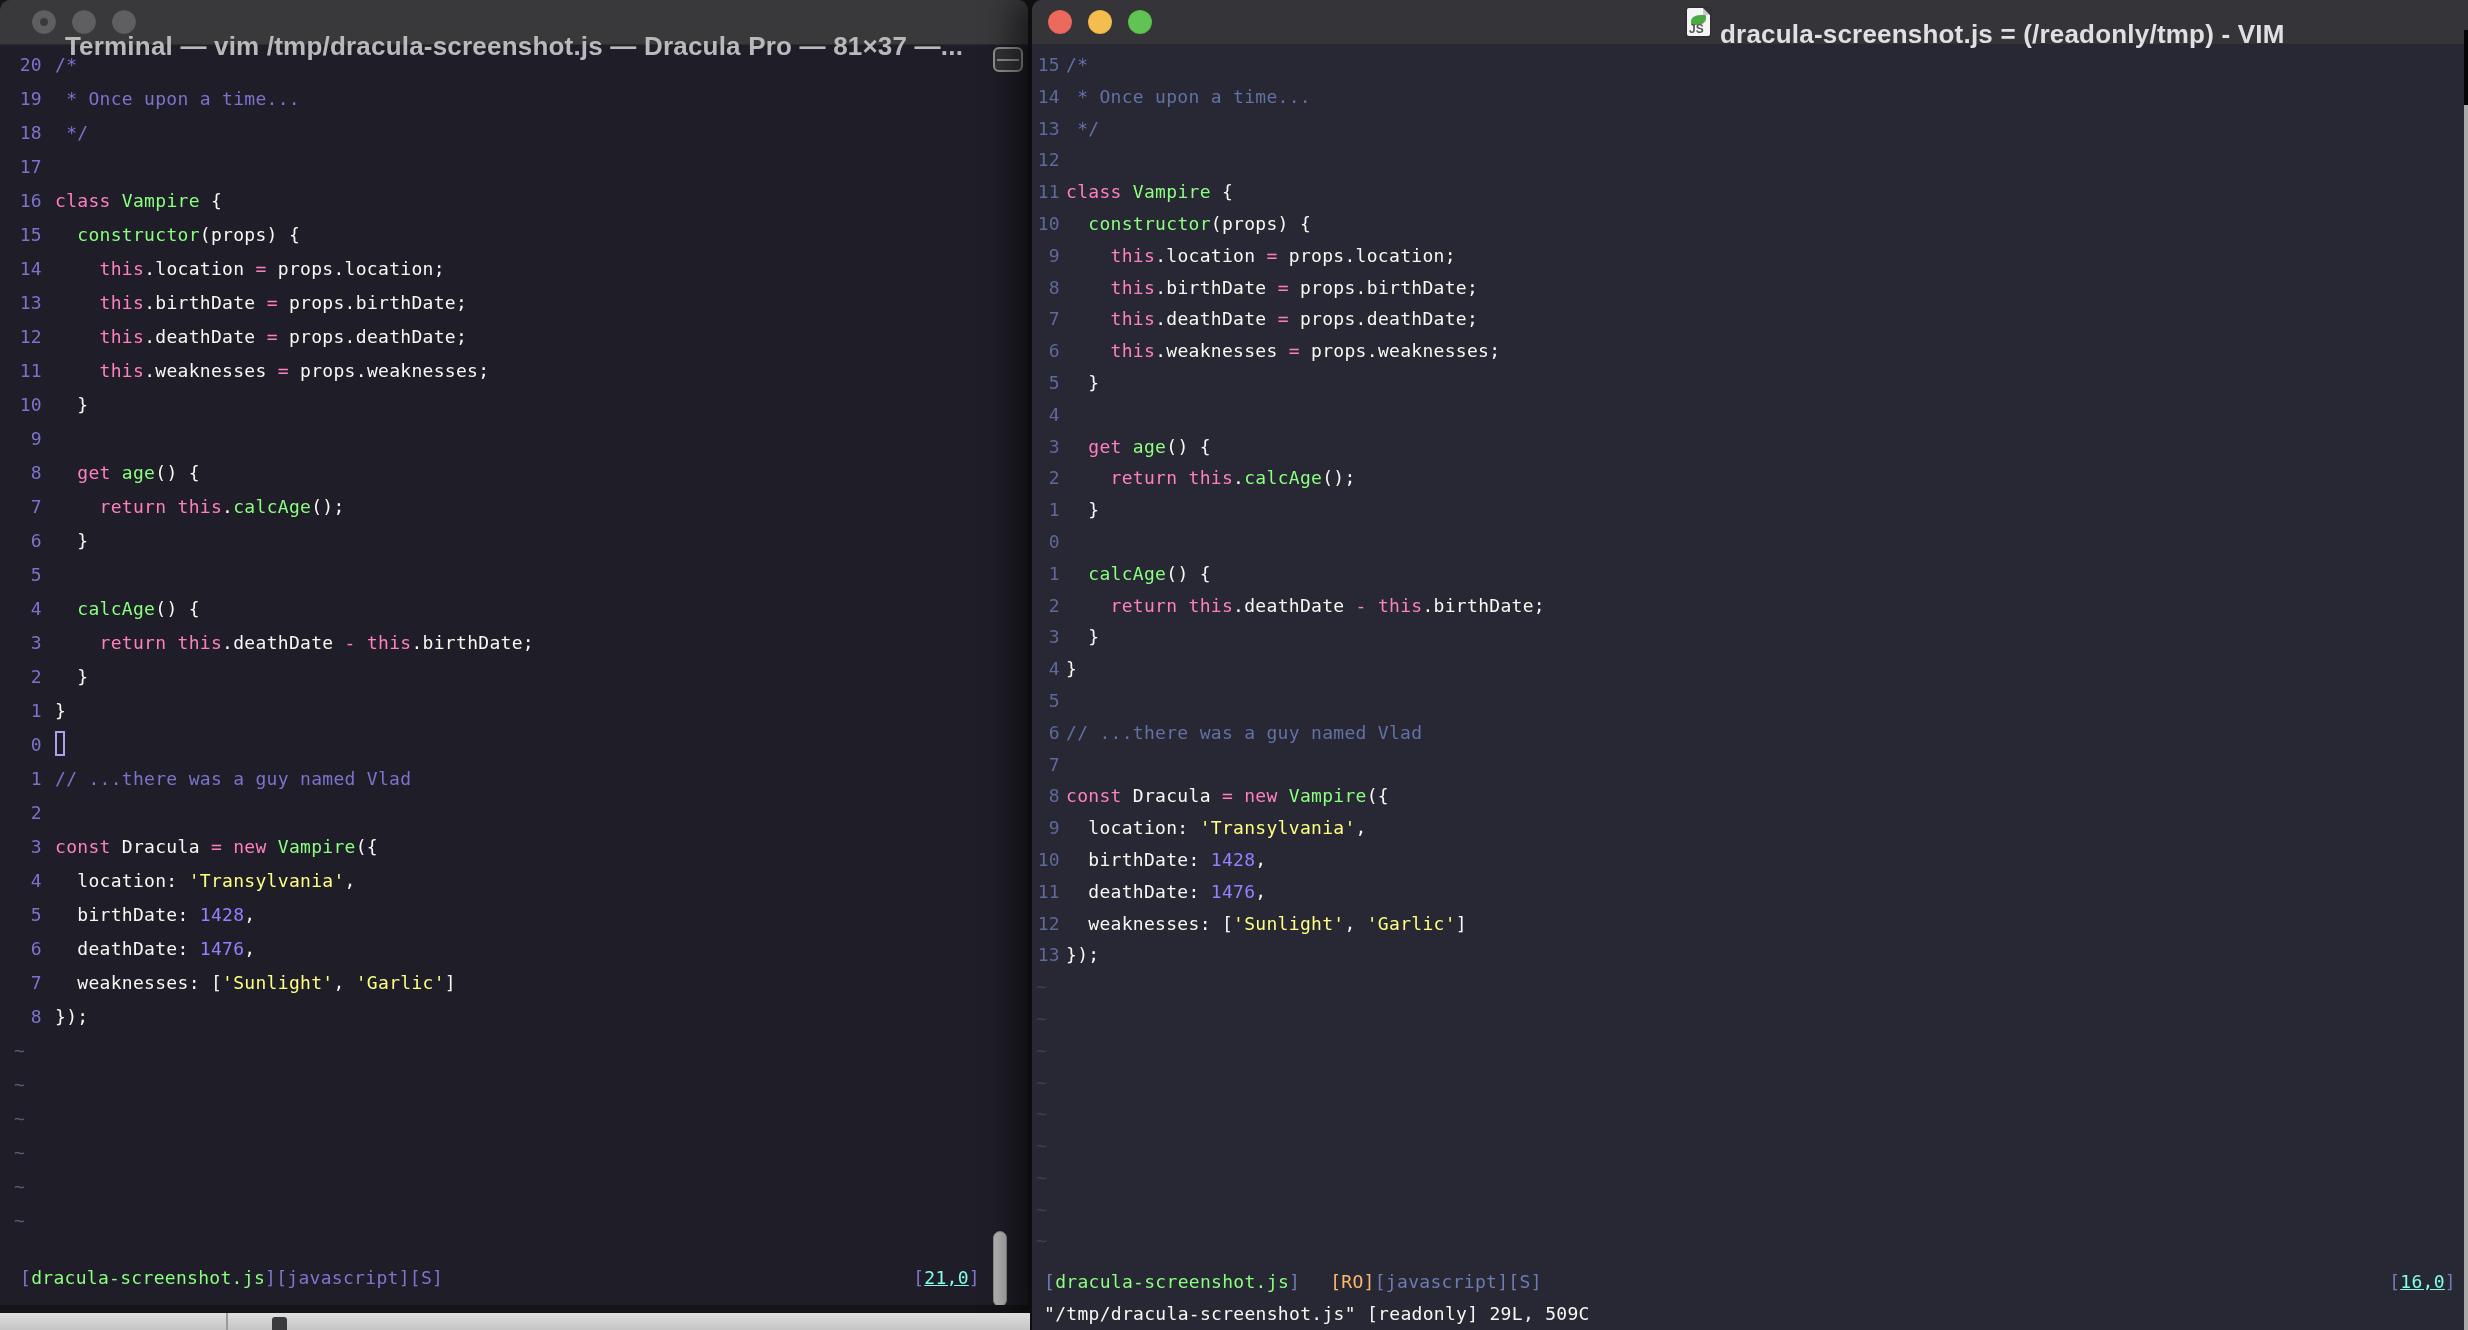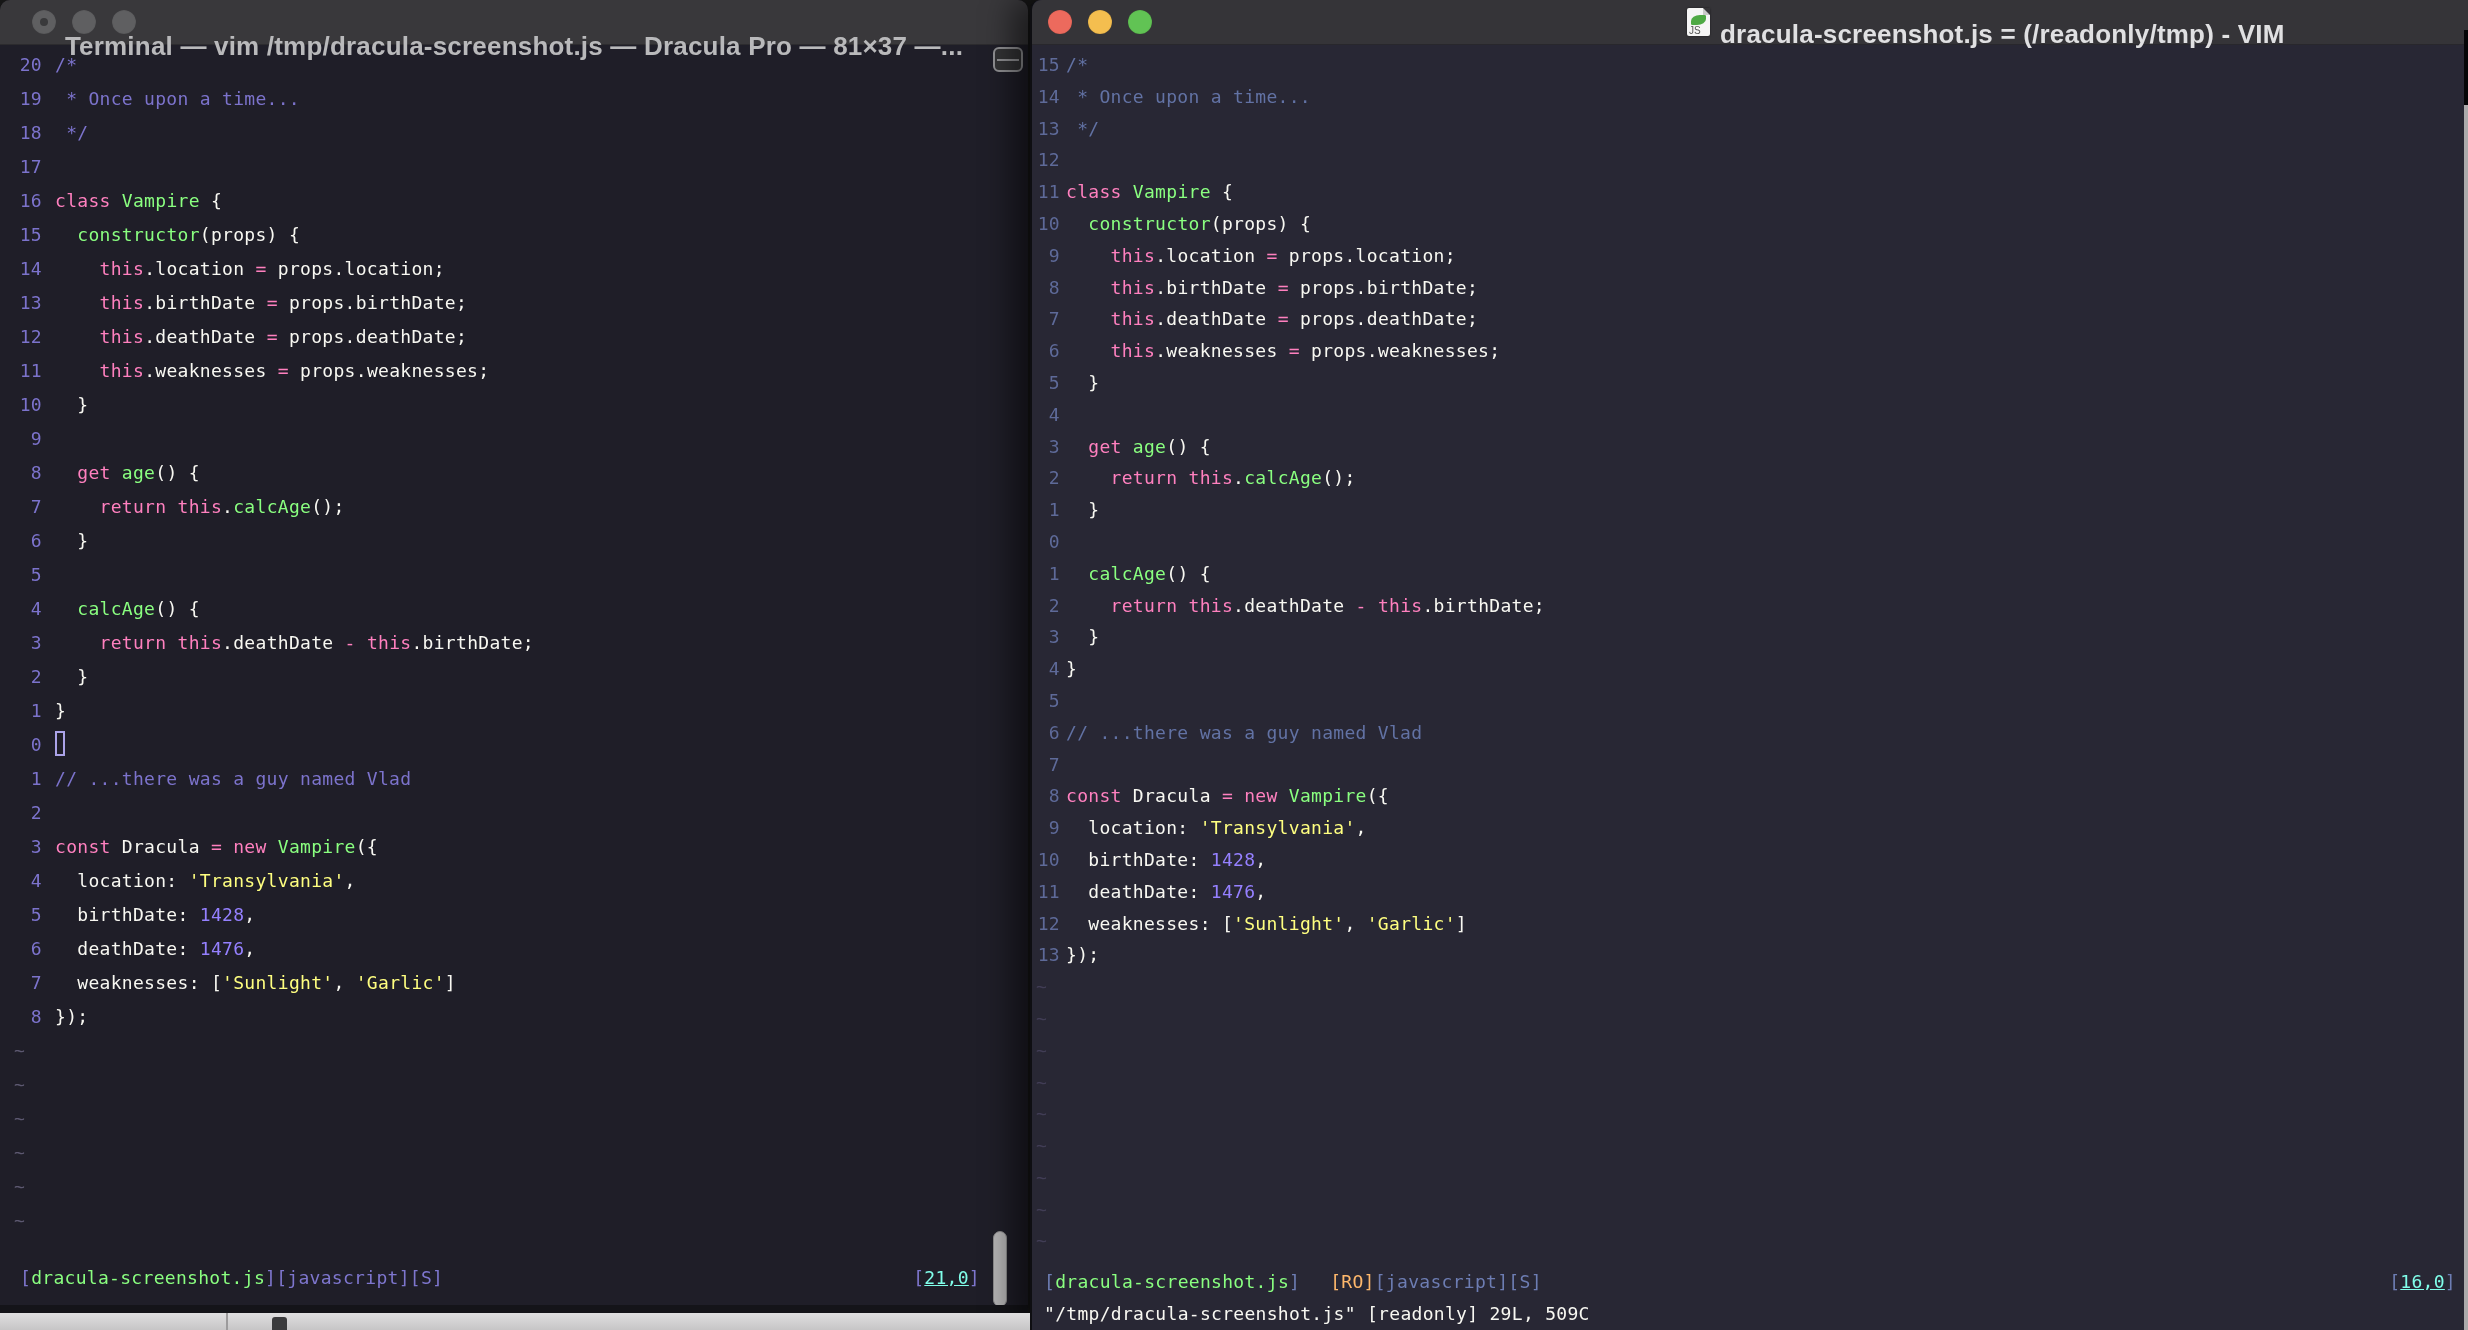--- a/index.html
+++ b/index.html
@@ -63,21 +63,21 @@
     position:absolute;left:655px;top:0;height:44px;display:flex;align-items:center;gap:10px;
   }
   #win-right .title-text{color:var(--title-text-right);}
   .doc-icon{
     position:relative;width:23px;height:28px;background:#F5F5F5;border-radius:2px;
     box-shadow:0 0 2px rgba(0,0,0,.6);
   }
   .doc-icon .fold{position:absolute;right:0;top:0;width:0;height:0;
     border-left:7px solid #C9C9C9;border-top:7px solid var(--titlebar-right);}
   .doc-icon .leaf{position:absolute;left:4px;top:7px;width:15px;height:10px;background:#4DA944;border-radius:60% 10% 60% 10%;}
-  .doc-icon .js{position:absolute;left:2px;bottom:0;font-size:10px;font-weight:400;color:#555;}
+  .doc-icon .js{position:absolute;left:2px;bottom:0;font-size:12px;font-weight:700;color:#555;}
 
   
   .editor{position:absolute;left:0;right:0;white-space:pre;}
   #editor-left{top:44px;bottom:8px;padding:4px 0 0 14px;font-size:18px;letter-spacing:.3px;}
   #editor-right{top:44px;bottom:0;padding:5px 0 0 4px;font-size:18px;letter-spacing:.3px;display:flex;flex-direction:column;}
   .win-left .row{height:34px;line-height:34px;}
   .win-right .row{height:31.8px;line-height:31.8px;}
   .row{white-space:pre;}
   .ln{display:inline-block;text-align:right;}
   .win-left .ln{width:28px;margin-right:13px;color:var(--linenr-left);}

